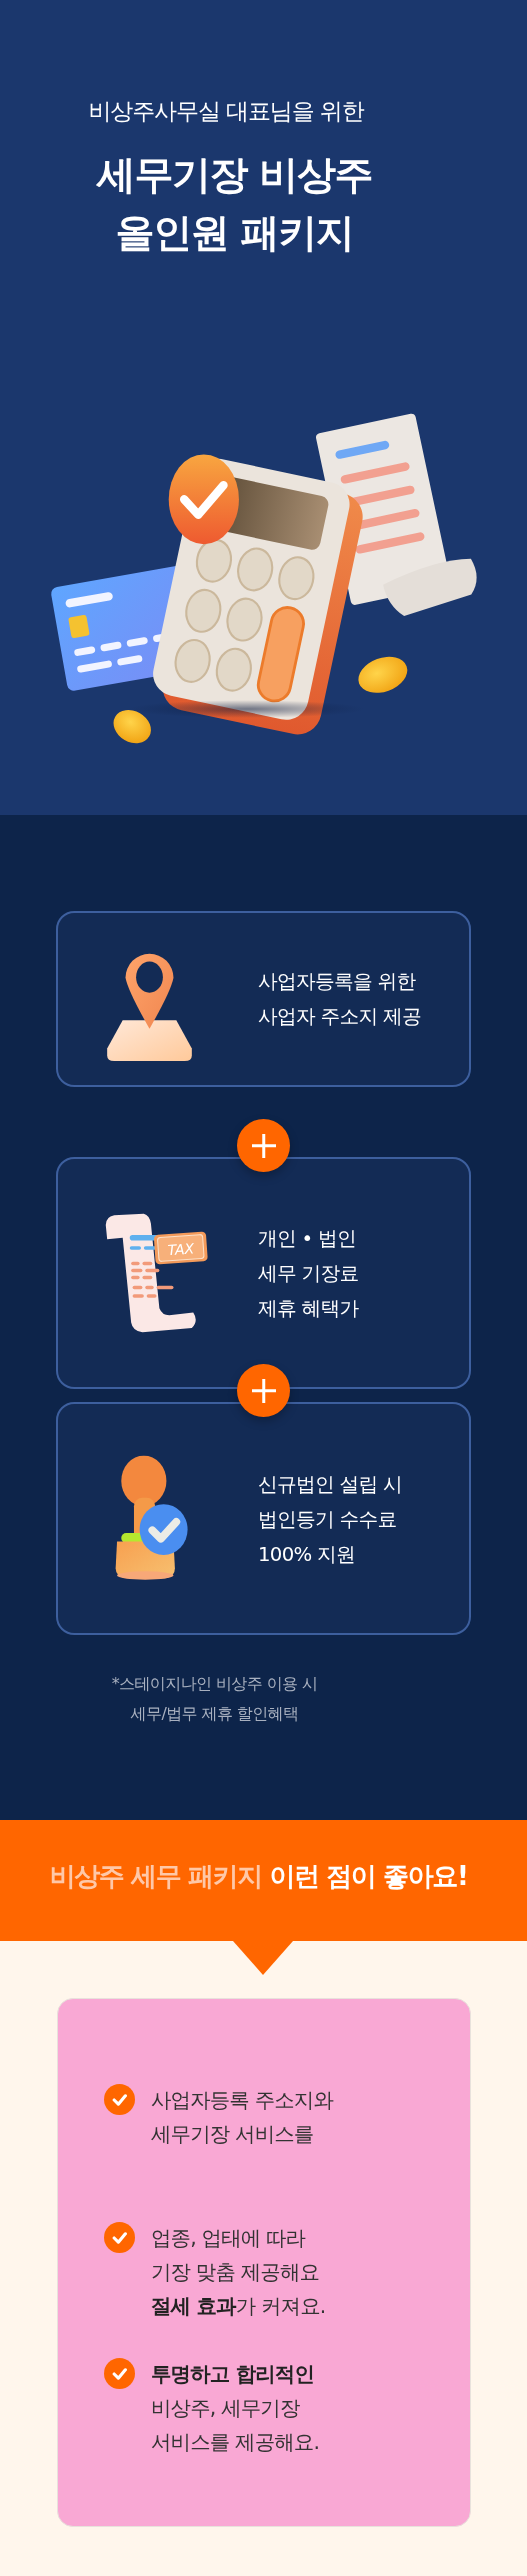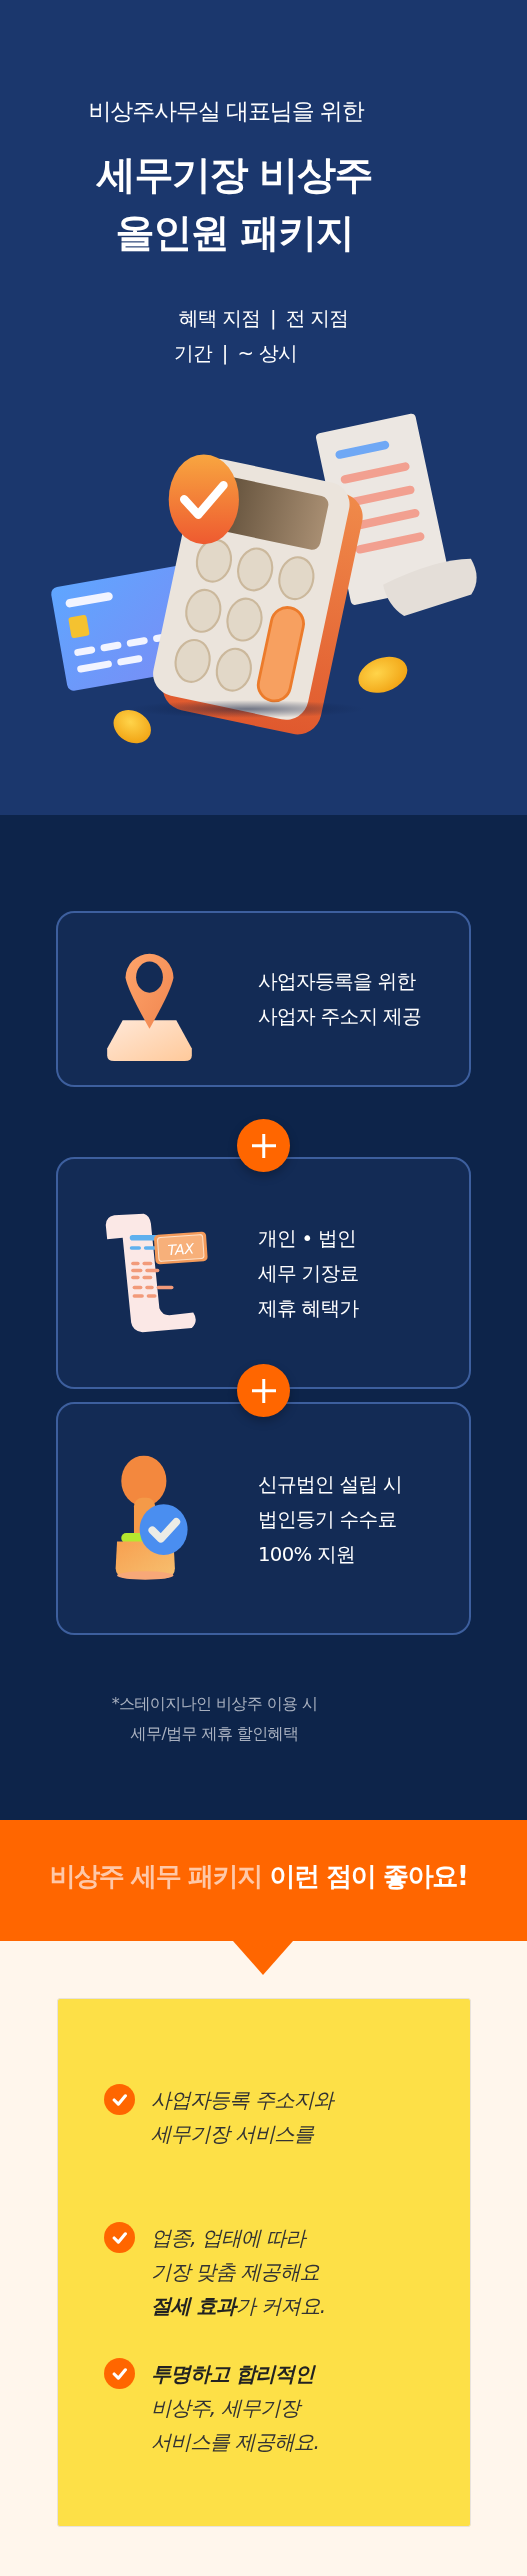--- a/index.html
+++ b/index.html
@@ -22,58 +22,50 @@
   
   .dark { position: absolute; left: 0; top: 815px; width: 527px; height: 1006px; background: #0d244a; }
   .card { position: absolute; left: 56px; width: 415px; background: #132b55; border: 2.1px solid #3d5f9e; border-radius: 18.3px; }
   .card-icon { position: absolute; left: 28px; top: 50%; transform: translateY(-50%); width: 127px; height: 127px; }
   .card-text { position: absolute; left: 200px; top: 50%; transform: translateY(-50%); color: #fff; font-size: 19.7px; line-height: 35px; letter-spacing: -0.7px; }
   .card-text span { display: block; white-space: nowrap; }
   .plus { position: absolute; left: 237px; width: 53px; height: 53px; border-radius: 50%; background: #ff6600; box-shadow: 0 4.2px 9.8px rgba(0,0,0,0.25); z-index: 3; }
   .plus::before, .plus::after { content: ""; position: absolute; background: #fff; left: 50%; top: 50%; transform: translate(-50%, -50%); }
   .plus::before { width: 24px; height: 3.5px; }
   .plus::after { width: 3.5px; height: 24px; }
-  .note { position: absolute; left: 0; width: 429px; text-align: center; color: #a8b0bf; font-size: 16px; line-height: 29.5px; letter-spacing: -0.6px; margin-top: 20px; }
+  .note { position: absolute; left: 0; width: 429px; text-align: center; color: #a8b0bf; font-size: 16px; line-height: 29.5px; letter-spacing: -0.6px; }
   .note span { display: block; }
 
   
   .banner { position: absolute; left: 0; top: 1820px; width: 527px; height: 121px; background: #ff6600; text-align: center; }
   .banner-title { position: absolute; top: 39px; left: 0; width: 469px; font-size: 26px; font-weight: bold; letter-spacing: -1.4px; color: #fff; padding-left: 48px; }
   .banner-title .hl { color: #ffc8a8; }
   .banner-arrow { position: absolute; left: 233px; top: 1941px; width: 0; height: 0; border-left: 30px solid transparent; border-right: 30px solid transparent; border-top: 34px solid #ff6600; }
 
   
   .cream { position: absolute; left: 0; top: 1941px; width: 527px; height: 635px; background: #fff6ec; }
-  .benefit-card { position: absolute; left: 57px; top: 1998px; width: 414px; height: 529px; background: #fde047; border: 1.4px solid #e8e2dc; border-radius: 3px; font-style: italic; }
+  .benefit-card { position: absolute; left: 57px; top: 1998px; width: 414px; height: 529px; background: #f9a8d4; border: 1.4px solid #e8e2dc; border-radius: 16px; }
   .benefit { position: absolute; left: 46px; }
   .check { position: absolute; left: 0; top: 1.4px; width: 31px; height: 31px; border-radius: 50%; background: #ff6600; }
   .check svg { position: absolute; left: 7.7px; top: 8.4px; }
   .benefit-text { position: absolute; left: 47px; top: 0; color: #333; font-size: 20.4px; line-height: 34px; letter-spacing: -0.8px; white-space: nowrap; }
   .benefit-text span { display: block; }
   .benefit-text b { font-weight: bold; color: #222; }
 </style>
 </head>
 <body>
 
 <div class="page">
 
   <section class="hero">
     <div class="hero-sub">비상주사무실 대표님을 위한</div>
     <h1 class="hero-title">
       <span style="display:block">세무기장 비상주</span>
       <span style="display:block">올인원 패키지</span>
     </h1>
-    <div class="hero-meta">
-      <span class="row">
-        <span>혜택 지점</span><span class="sep">|</span><span>전 지점</span>
-      </span>
-      <span class="row">
-        <span>기간</span><span class="sep">|</span><span>~ 상시</span>
-      </span>
-    </div>
 
     <div class="illust">
       <svg width="527" height="365" viewBox="0 0 750 520">
         <defs>
           <linearGradient id="cardG" x1="0" y1="0" x2="1" y2="1">
             <stop offset="0" stop-color="#5fa6ff"></stop>
               <stop offset="1" stop-color="#7a8cf5"></stop>
           </linearGradient>
           <linearGradient id="calcSide" x1="0" y1="0" x2="0" y2="1">
             <stop offset="0" stop-color="#f08a4a"></stop>

